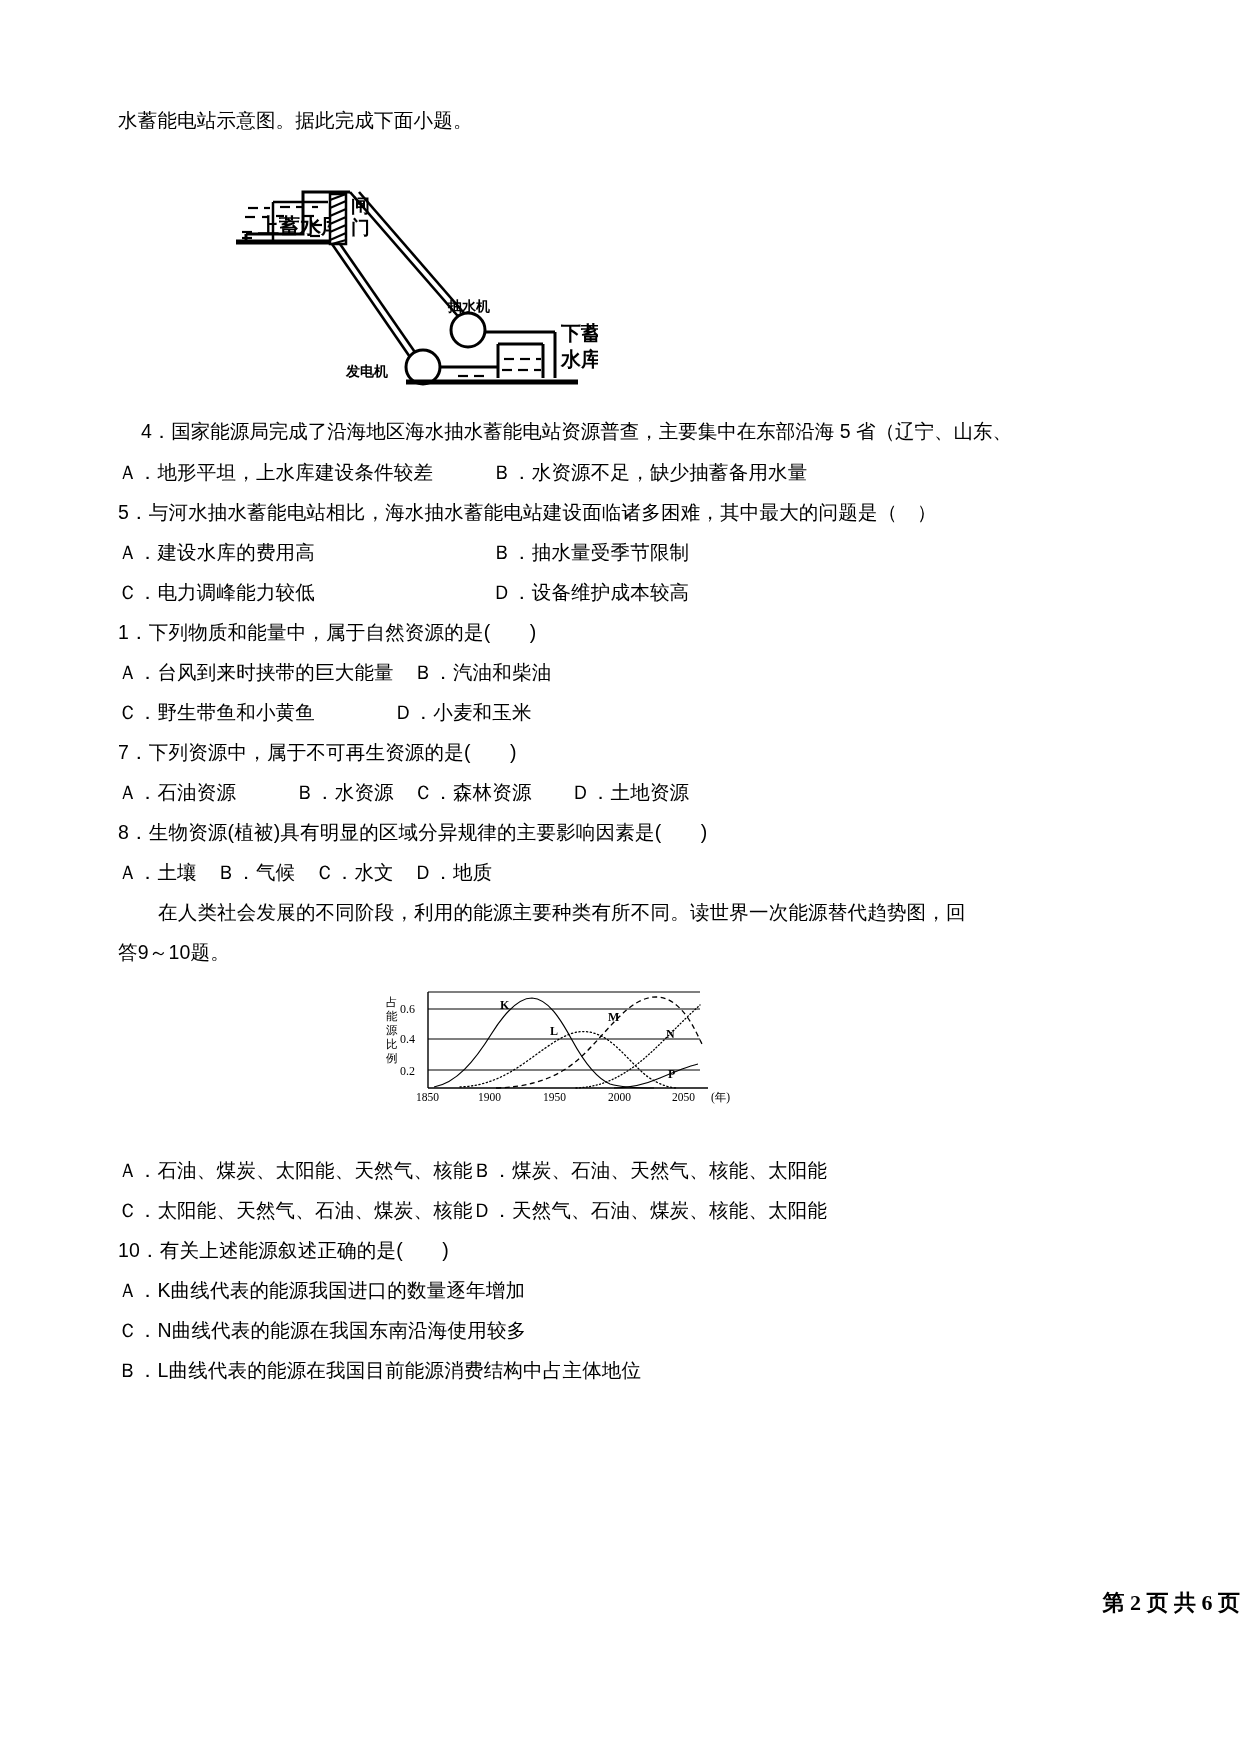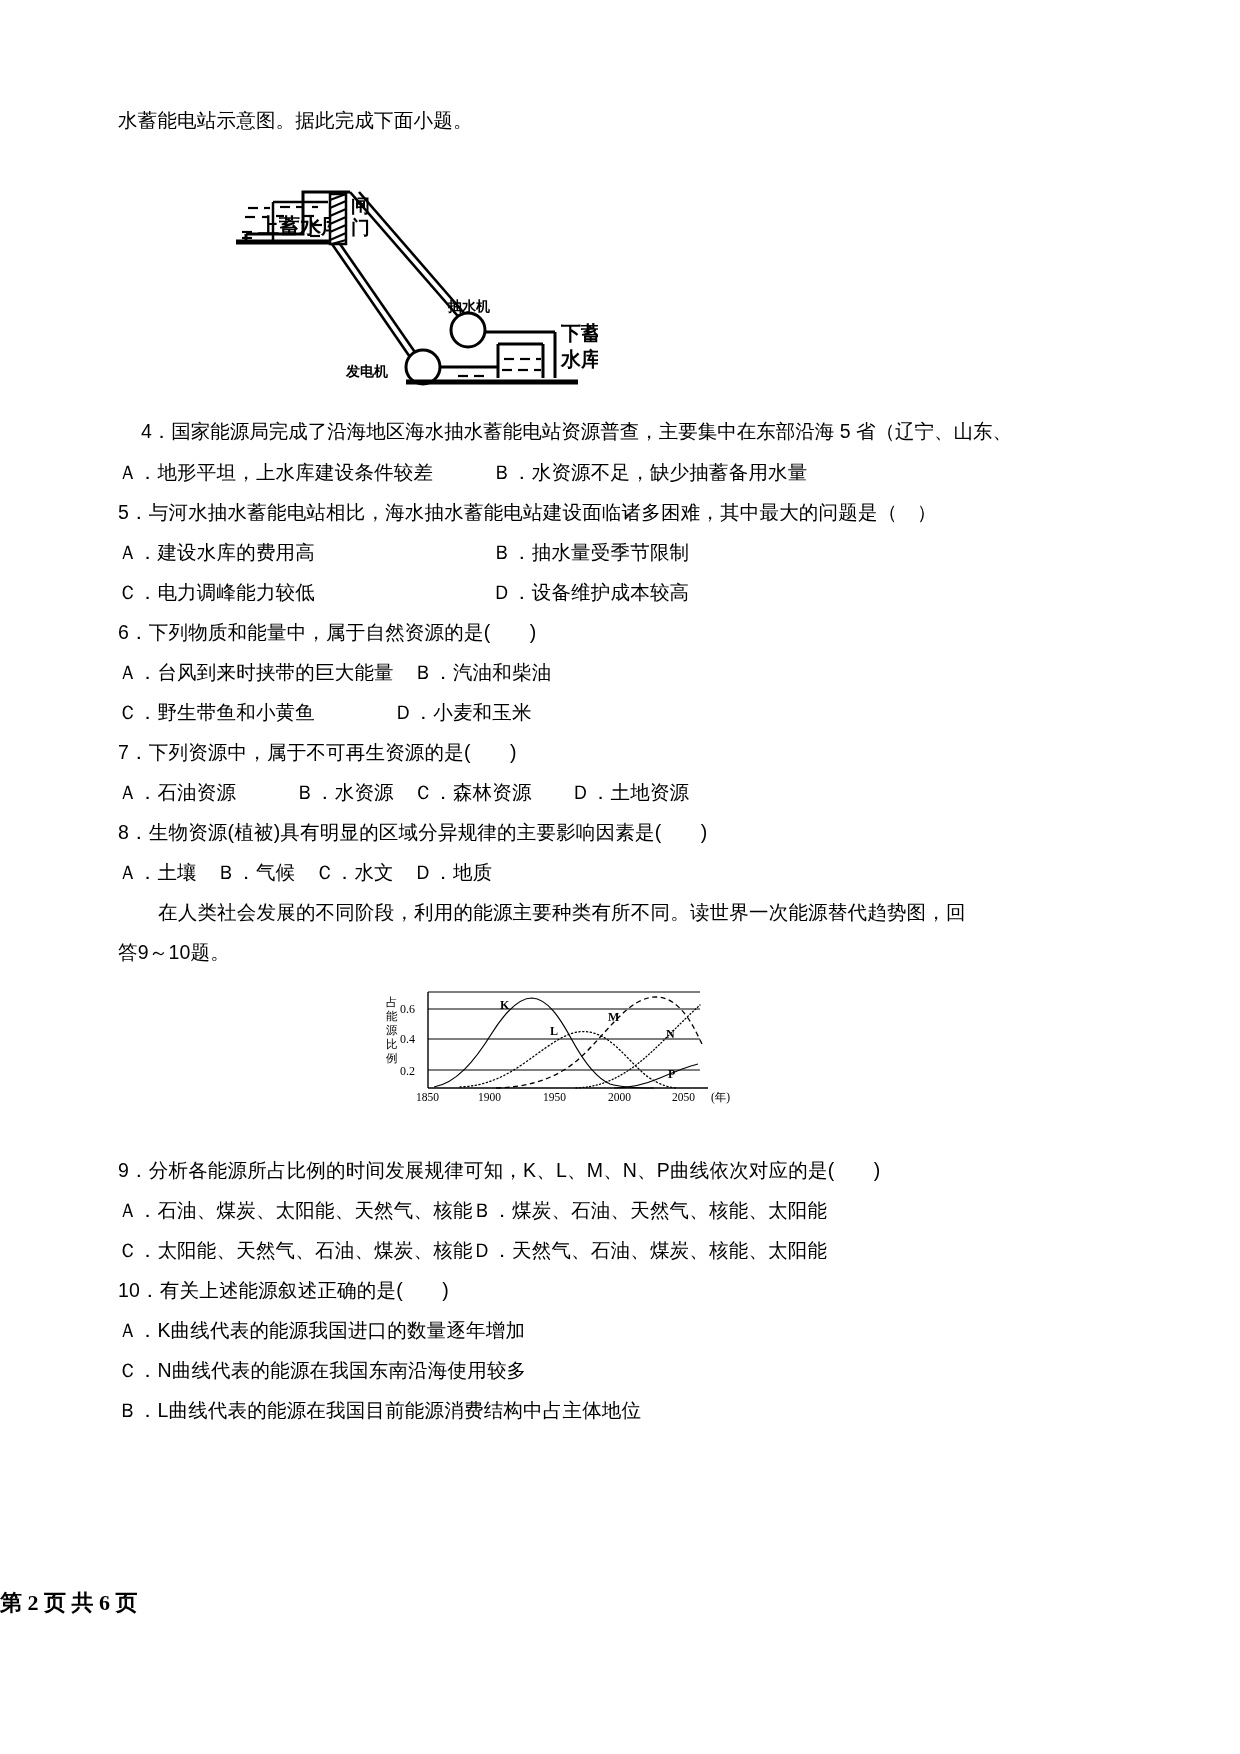--- a/index.html
+++ b/index.html
@@ -71,21 +71,21 @@
     left: 260px;
     top: 0px;
   }
 
   
   .footer {
     position: absolute;
     left: 0;
     top: 1588px;
     width: 1240px;
-    text-align: left;
+    text-align: right;
     font-size: 22px;
     font-weight: bold;
     font-family: "Liberation Serif", "DejaVu Serif", serif;
   }
 </style>
 </head>
 <body>
 
 <div class="page">
 
@@ -184,21 +184,21 @@
       </svg>
     </div>
 
     <div class="q-line stem">4．国家能源局完成了沿海地区海水抽水蓄能电站资源普查，主要集中在东部沿海 5 省（辽宁、山东、</div>
     <div class="line">Ａ．地形平坦，上水库建设条件较差　　　Ｂ．水资源不足，缺少抽蓄备用水量</div>
 
     <div class="line">5．与河水抽水蓄能电站相比，海水抽水蓄能电站建设面临诸多困难，其中最大的问题是（　）</div>
     <div class="line">Ａ．建设水库的费用高　　　　　　　　　Ｂ．抽水量受季节限制</div>
     <div class="line">Ｃ．电力调峰能力较低　　　　　　　　　Ｄ．设备维护成本较高</div>
 
-    <div class="line">6．下列物质和能量中，属于自然资源的是(　　)</div>
+    <div class="line">1．下列物质和能量中，属于自然资源的是(　　)</div>
     <div class="line">Ａ．台风到来时挟带的巨大能量　Ｂ．汽油和柴油</div>
     <div class="line">Ｃ．野生带鱼和小黄鱼　　　　Ｄ．小麦和玉米</div>
 
     <div class="line">7．下列资源中，属于不可再生资源的是(　　)</div>
     <div class="line">Ａ．石油资源　　　Ｂ．水资源　Ｃ．森林资源　　Ｄ．土地资源</div>
 
     <div class="line">8．生物资源(植被)具有明显的区域分异规律的主要影响因素是(　　)</div>
     <div class="line">Ａ．土壤　Ｂ．气候　Ｃ．水文　Ｄ．地质</div>
 
     <div class="line indent-2">在人类社会发展的不同阶段，利用的能源主要种类有所不同。读世界一次能源替代趋势图，回</div>
@@ -254,21 +254,20 @@
           <text x="100" y="123">1900</text>
           <text x="165" y="123">1950</text>
           <text x="230" y="123">2000</text>
           <text x="294" y="123">2050</text>
         </g>
 
         <text x="333" y="123" font-family="'Liberation Serif','DejaVu Serif',serif" font-size="11.5" fill="#000">(年)</text>
       </svg>
     </div>
 
-    <div class="line">9．分析各能源所占比例的时间发展规律可知，K、L、M、N、P曲线依次对应的是(　　)</div>
     <div class="line">Ａ．石油、煤炭、太阳能、天然气、核能Ｂ．煤炭、石油、天然气、核能、太阳能</div>
     <div class="line">Ｃ．太阳能、天然气、石油、煤炭、核能Ｄ．天然气、石油、煤炭、核能、太阳能</div>
 
     <div class="line">10．有关上述能源叙述正确的是(　　)</div>
     <div class="line">Ａ．K曲线代表的能源我国进口的数量逐年增加</div>
     <div class="line">Ｃ．N曲线代表的能源在我国东南沿海使用较多</div>
     <div class="line">Ｂ．L曲线代表的能源在我国目前能源消费结构中占主体地位</div>
 
   </div>
 

